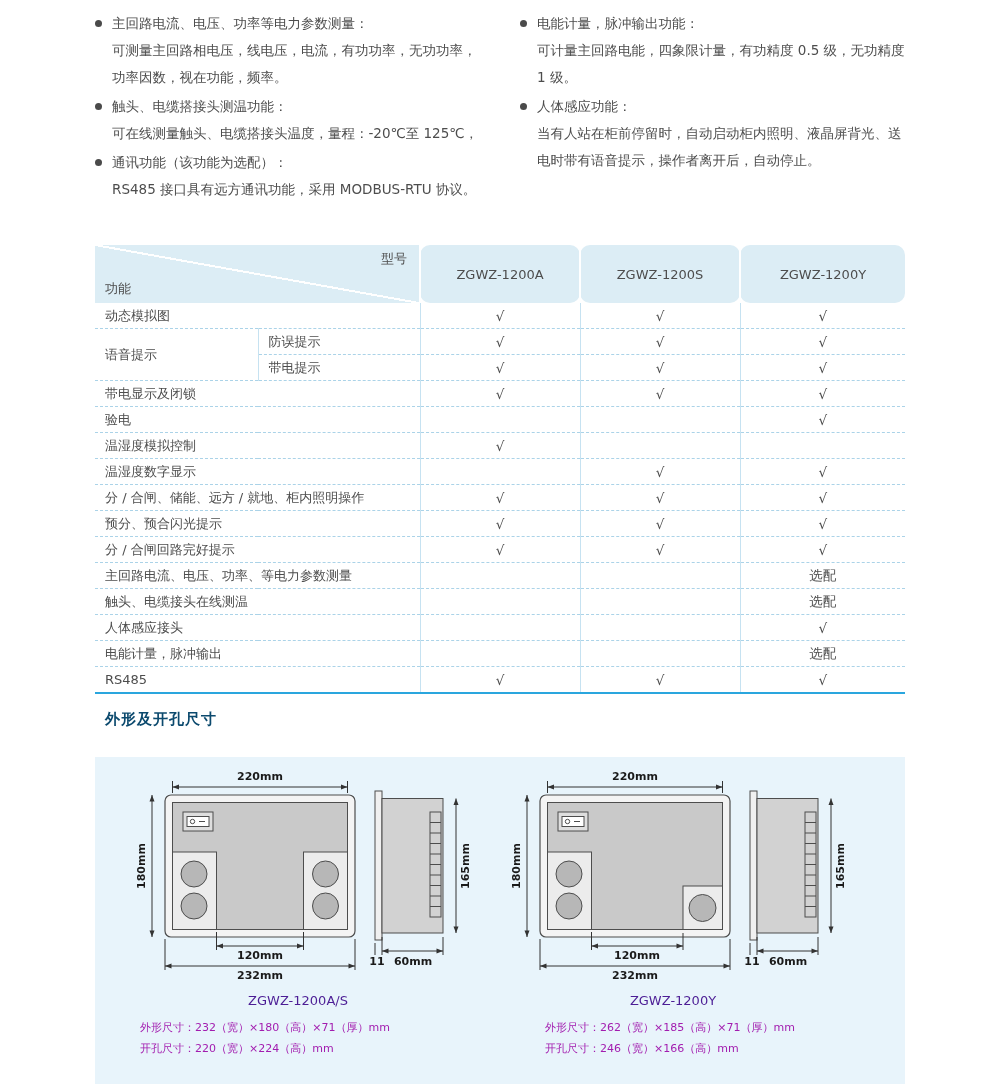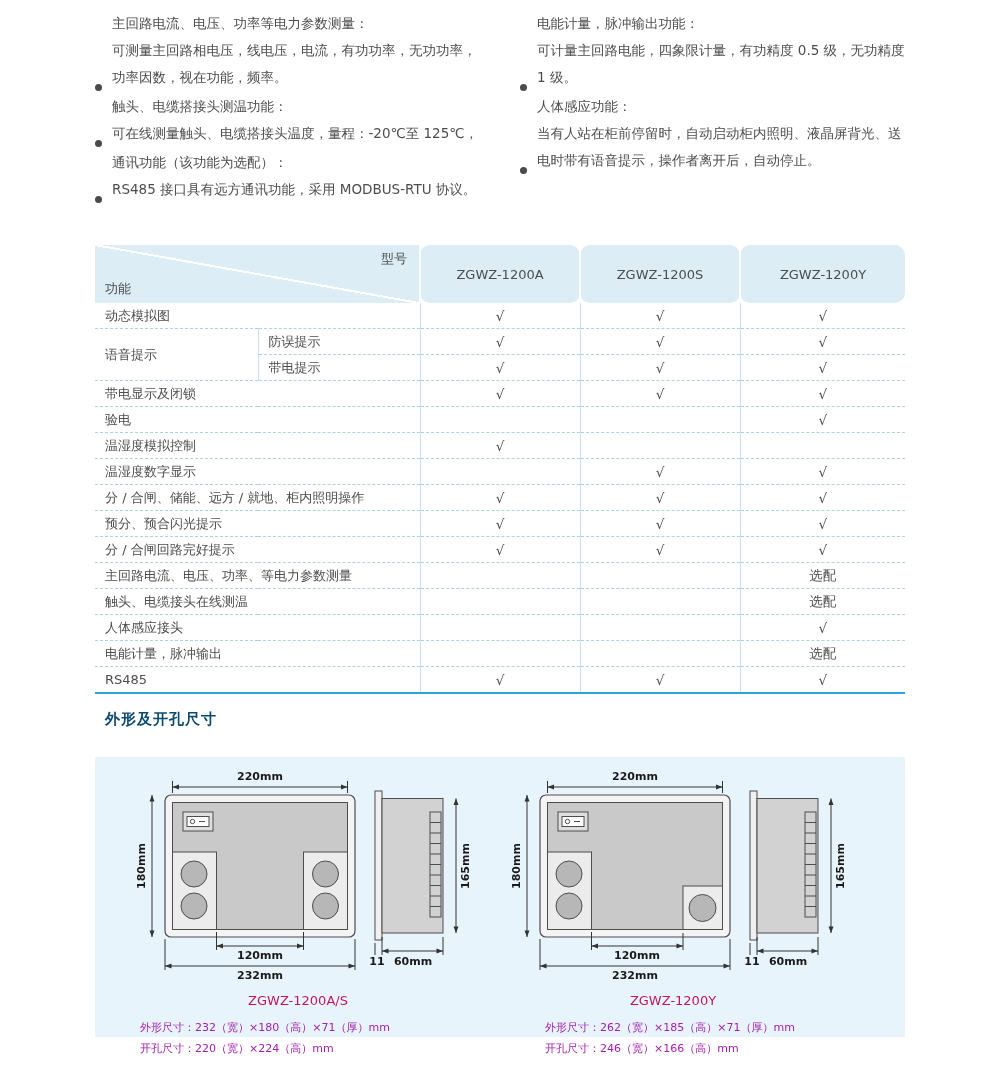--- a/index.html
+++ b/index.html
@@ -6,21 +6,21 @@
   body {
     width:1000px; height:1084px; position:relative; background:#ffffff;
     font-family:"DejaVu Sans","Liberation Sans",sans-serif;
     color:#4d4d4d; overflow:hidden;
   }
 
   
   .features { position:absolute; top:10px; }
   #features-left  { left:95px;  width:415px; }
   #features-right { left:520px; width:412px; }
-  .bullet { display:flex; margin-bottom:2px;align-items:flex-end; }
+  .bullet { display:flex; margin-bottom:2px; }
   .dot { width:7px; height:7px; border-radius:50%; background:#4a4a4a; margin:10px 10px 0 0; flex:none; }
   .bullet-text { font-size:13.5px; line-height:27px; }
 
   
   #feature-table {
     position:absolute; left:95px; top:245px; width:810px;
     border-collapse:collapse; table-layout:fixed; font-size:13px; color:#4d4d4d;
   }
   #feature-table thead th {
     height:58px; background-color:#dcedf5; font-weight:normal; padding:0;
@@ -41,29 +41,29 @@
   #feature-table td.val { text-align:center; border-left:1px solid #c6e2f1; font-size:13.5px; }
   #feature-table td.sub { border-left:1px solid #c6e2f1; }
   #feature-table tbody tr:last-child td { border-bottom:2px solid #2aa6de; }
 
   
   #section-title {
     position:absolute; left:105px; top:710px;
     font-size:15px; font-weight:bold; color:#0c4a6e; letter-spacing:1px;
   }
   #dim-panel {
-    position:absolute; left:95px; top:757px; width:810px; height:280px;
+    position:absolute; left:95px; top:757px; width:810px; height:327px;
     background:#e8f4fb;
   }
   .diagram { position:absolute; top:10px; }
   #diagram-left  { left:28px; }
   #diagram-right { left:403px; }
   .diagram-caption {
     position:absolute; top:236px; width:350px; text-align:center;
-    font-size:13px; color:#be185d;
+    font-size:13px; color:#4c1d95;
   }
   #caption-left  { left:28px; }
   #caption-right { left:403px; }
   .dim-text { position:absolute; top:260px; font-size:11px; line-height:21px; color:#a21caf; }
   #dim-text-left  { left:45px; }
   #dim-text-right { left:450px; }
 
   
   svg .ol { stroke:#4d4d4d; stroke-width:1.2; }
   svg .th { stroke:#4d4d4d; stroke-width:1; }

